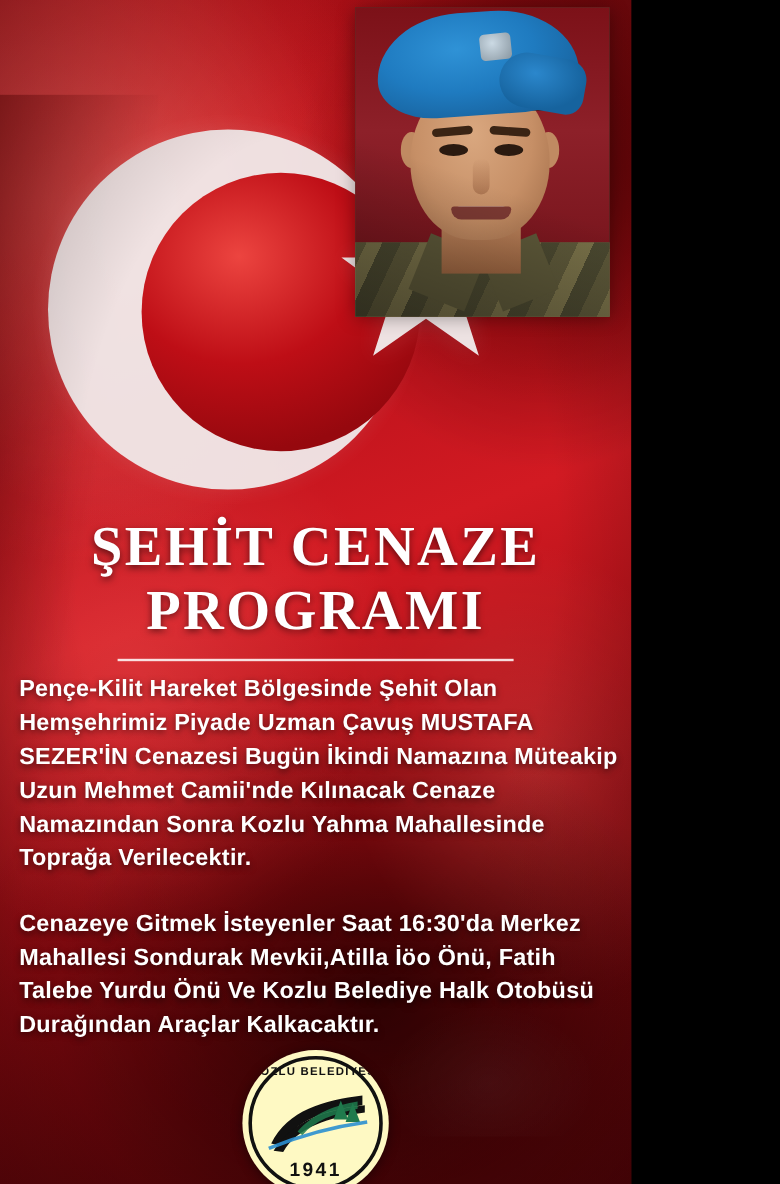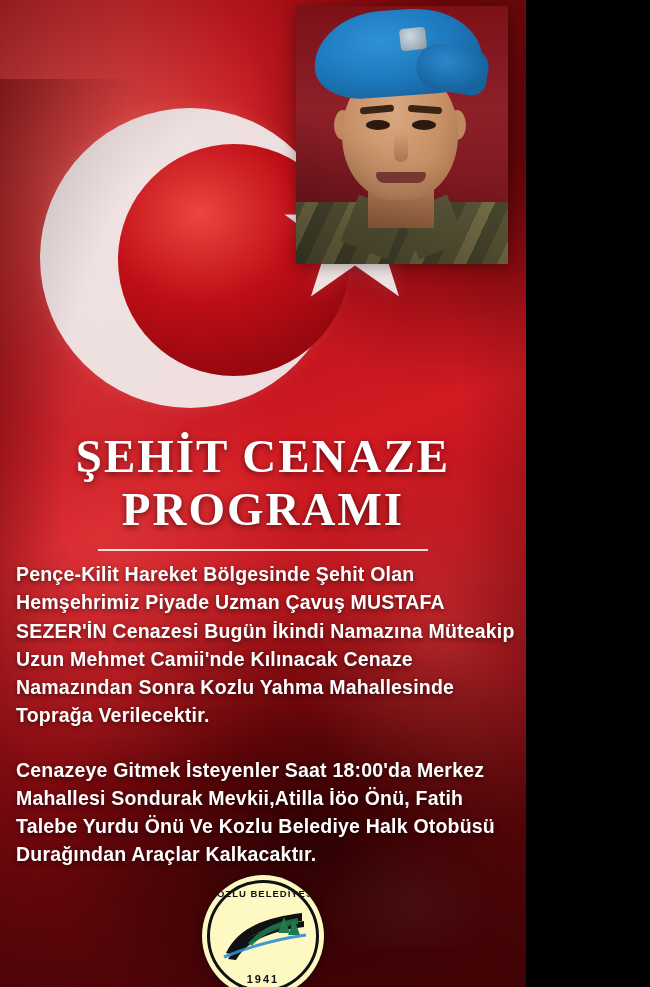--- a/index.html
+++ b/index.html
@@ -246,21 +246,21 @@
     text-align: center;
     font-size: 9.5px;
     font-weight: bold;
     color: #111;
     letter-spacing: 1px;
   }
   .logo-year {
     position: absolute;
     bottom: 12px; left: 0; right: 0;
     text-align: center;
-    font-size: 11px;
+    font-size: 16px;
     font-weight: bold;
     color: #111;
     letter-spacing: 2px;
   }
   .logo-art { position:absolute; left:16px; top:32px; width:90px; height:54px; }
   .logo-art svg { width:100%; height:100%; display:block; }
 
   
   .bg-object {
     position: absolute;
@@ -322,21 +322,21 @@
   </div>
 
   <div class="title-block">
     <div class="title-line1">ŞEHİT CENAZE</div>
     <div class="title-line2">PROGRAMI</div>
     <div class="rule"></div>
   </div>
 
   <div class="body-text">
     <p class="para1">Pençe-Kilit Hareket Bölgesinde Şehit Olan Hemşehrimiz Piyade Uzman Çavuş MUSTAFA SEZER'İN Cenazesi  Bugün İkindi Namazına Müteakip Uzun Mehmet Camii'nde Kılınacak Cenaze Namazından Sonra Kozlu Yahma Mahallesinde Toprağa Verilecektir.</p>
-    <p class="para2">Cenazeye Gitmek İsteyenler Saat 18:00'da Merkez Mahallesi Sondurak Mevkii,Atilla İöo Önü, Fatih Talebe Yurdu Önü Ve Kozlu Belediye Halk Otobüsü Durağından Araçlar Kalkacaktır.</p>
+    <p class="para2">Cenazeye Gitmek İsteyenler Saat 16:30'da Merkez Mahallesi Sondurak Mevkii,Atilla İöo Önü, Fatih Talebe Yurdu Önü Ve Kozlu Belediye Halk Otobüsü Durağından Araçlar Kalkacaktır.</p>
   </div>
 
   <div class="bg-object"></div>
 
   <div class="logo">
     <div class="logo-ring"></div>
     <div class="logo-top-text">KOZLU BELEDİYESİ</div>
     <div class="logo-art">
       <svg viewBox="0 0 90 54" aria-hidden="true">
         <path d="M8 46 C 22 18, 52 10, 84 6 L 84 14 C 54 18, 28 26, 16 48 Z" fill="#111"></path>

